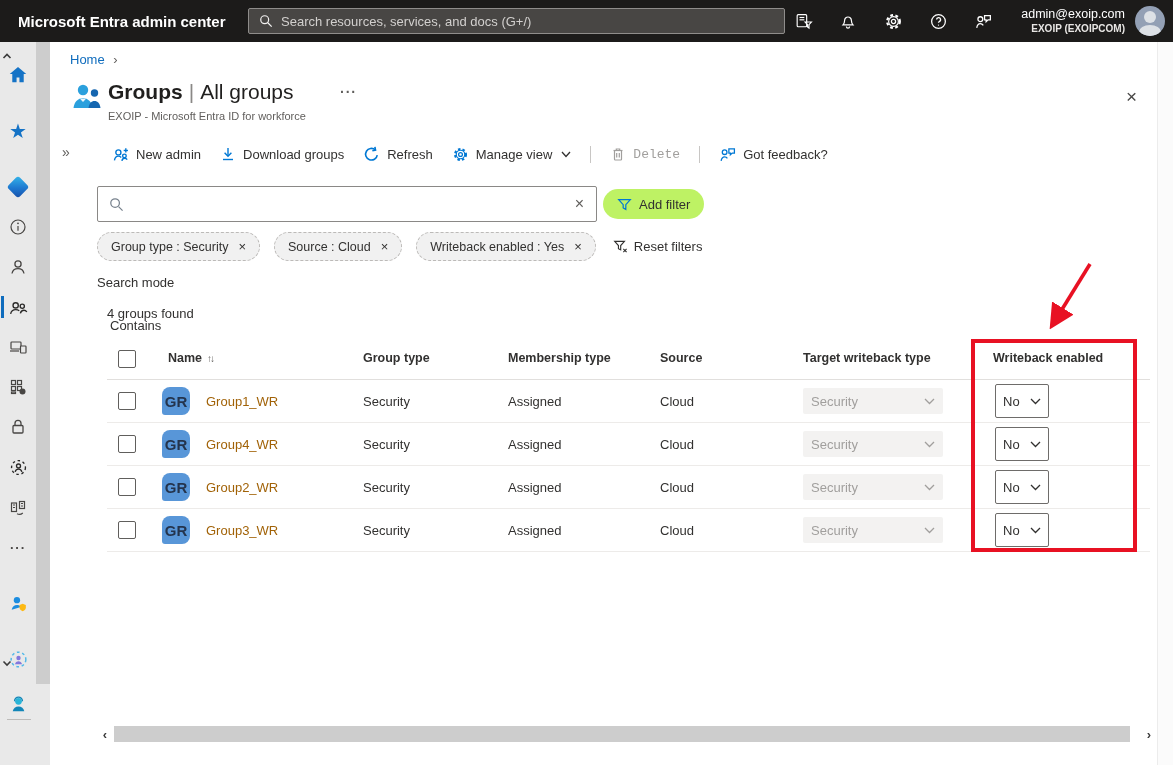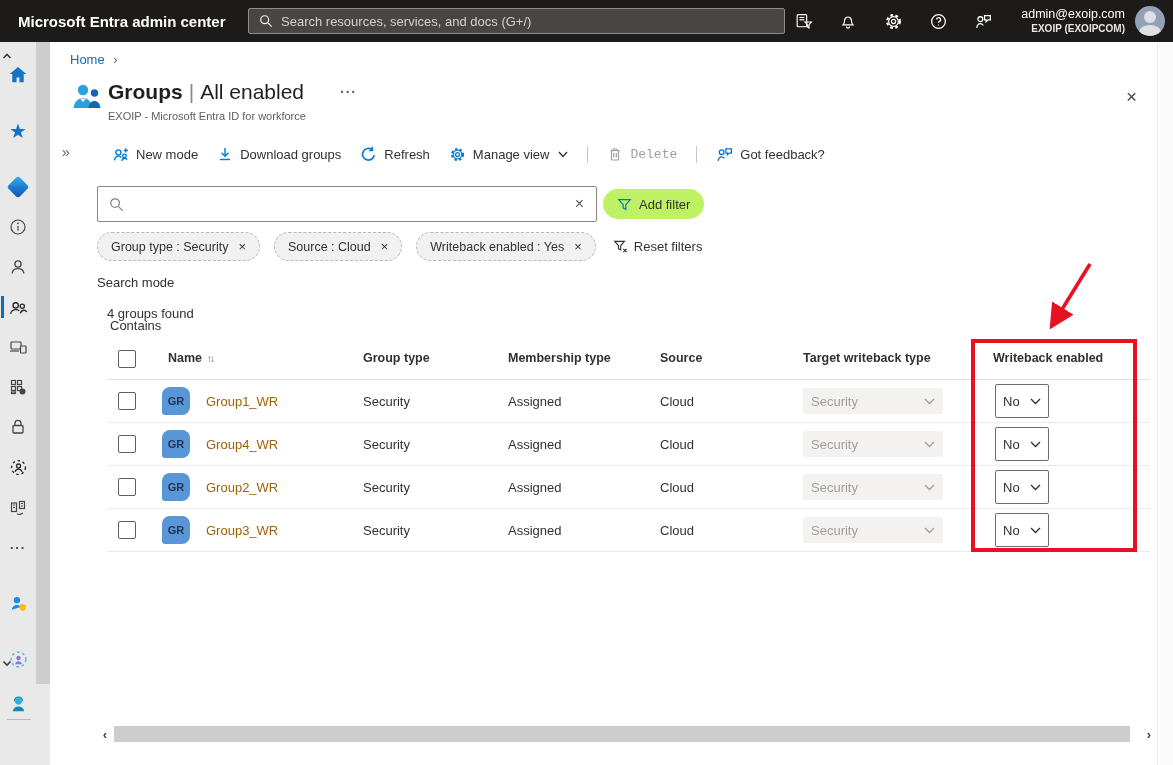--- a/index.html
+++ b/index.html
@@ -80,21 +80,21 @@
   .thead { position:relative; height:38px; border-bottom:1px solid #e1dfdd; font-weight:700; font-size:12.5px; }
   .thead .cell { position:absolute; top:9px; white-space:nowrap; }
   .trow { position:relative; height:43px; border-bottom:1px solid #edebe9; }
   .cell { position:absolute; white-space:nowrap; }
   .c-cb { left:11px; } .thead .c-cb { top:8px; }
   .c-name-h { left:61px; }
   .c-gt { left:256px; } .c-mt { left:401px; } .c-src { left:553px; } .c-tw { left:696px; } .c-wb { left:886px; }
   .trow .cell { top:50%; transform:translateY(-50%); }
   .checkbox { width:18px; height:18px; border:1px solid #605e5c; border-radius:2px; background:#fff; cursor:pointer; }
   .sort { font-size:10px; letter-spacing:-2px; color:#605e5c; margin-left:5px; font-weight:400; }
-  .avatar { left:55px; width:28px; height:28px; border-radius:8px 8px 8px 3px; background:#5896d8; color:#24344d; font-size:11px; font-weight:700; display:flex; align-items:center; justify-content:center; }
+  .avatar { left:55px; width:28px; height:28px; border-radius:8px 8px 8px 3px; background:#5896d8; color:#24344d; font-size:15px; font-weight:700; display:flex; align-items:center; justify-content:center; }
   .c-link { left:75px; color:#a16207; cursor:pointer;margin-left:24px; }
   .sel-dis { left:696px; width:140px; height:26px; background:#f3f2f1; border-radius:2px; color:#a19f9d; display:flex; align-items:center; padding:0 8px; justify-content:space-between; }
   .sel-no { left:888px; width:54px; height:26px; background:#fff; border:1px solid #6e6c6a; border-radius:2px; color:#323130; display:flex; align-items:center; padding:16px 7px; justify-content:space-between; cursor:pointer; }
 
   
   .hl-rect { position:absolute; left:921px; top:297px; width:166px; height:213px; border:4px solid #e81123; pointer-events:none; z-index:10; }
   .annot { position:absolute; left:0; top:0; pointer-events:none; z-index:11; }
 
   
   .hscroll { position:absolute; left:47px; top:684px; width:1060px; height:16px; }
@@ -285,38 +285,38 @@
     </div>
 
     <svg class="title-icon" viewBox="0 0 34 30" fill="none">
       <circle cx="13" cy="8" r="5.2" fill="#2ba0dd"></circle>
       <path d="M3.5 26c.8-6.5 4.5-9.8 9.5-9.8s8.7 3.3 9.5 9.8z" fill="#2ba0dd"></path>
       <path d="M10 16.8L13 20l3-3.2z" fill="#fff" opacity="0.9"></path>
       <circle cx="24.5" cy="11" r="3.7" fill="#1566b0"></circle>
       <path d="M18.5 26c.6-4.6 2.8-7 6-7s5.4 2.4 6 7z" fill="#1566b0"></path>
     </svg>
     <div class="page-title">
-      <span class="pt-bold">Groups</span><span class="pt-sep">|</span><span class="pt-light">All enabled</span>
+      <span class="pt-bold">Groups</span><span class="pt-sep">|</span><span class="pt-light">All groups</span>
     </div>
     <div class="pt-more">···</div>
     <div class="page-sub">EXOIP - Microsoft Entra ID for workforce</div>
     <div class="close-x">×</div>
 
     <div class="cmd-expander">»</div>
     <div class="cmdbar">
       <div class="cmd">
         <svg width="17" height="17" viewBox="0 0 16 16" fill="none" stroke="#0078d4" stroke-width="1.3">
             <circle cx="6" cy="6" r="2.4"></circle>
             <path d="M2.3 13.6c.4-2.7 1.8-4.1 3.7-4.1 1.1 0 2 .4 2.7 1.3"></path>
             <line x1="11" y1="4.2" x2="15" y2="4.2"></line>
             <line x1="13" y1="2.2" x2="13" y2="6.2"></line>
             <circle cx="11.7" cy="9.3" r="1.7"></circle>
             <path d="M9.3 14c.3-1.6 1.3-2.5 2.7-2.5 1 0 1.8.5 2.3 1.3"></path>
           </svg>
-        <span>New mode</span>
+        <span>New admin</span>
       </div>
       <div class="cmd">
         <svg width="16" height="16" viewBox="0 0 16 16" fill="none" stroke="#0078d4" stroke-width="1.4">
             <line x1="8" y1="2" x2="8" y2="10"></line>
             <polyline points="4.6,6.8 8,10.2 11.4,6.8"></polyline>
             <line x1="3" y1="13.5" x2="13" y2="13.5"></line>
           </svg>
         <span>Download groups</span>
       </div>
       <div class="cmd">

